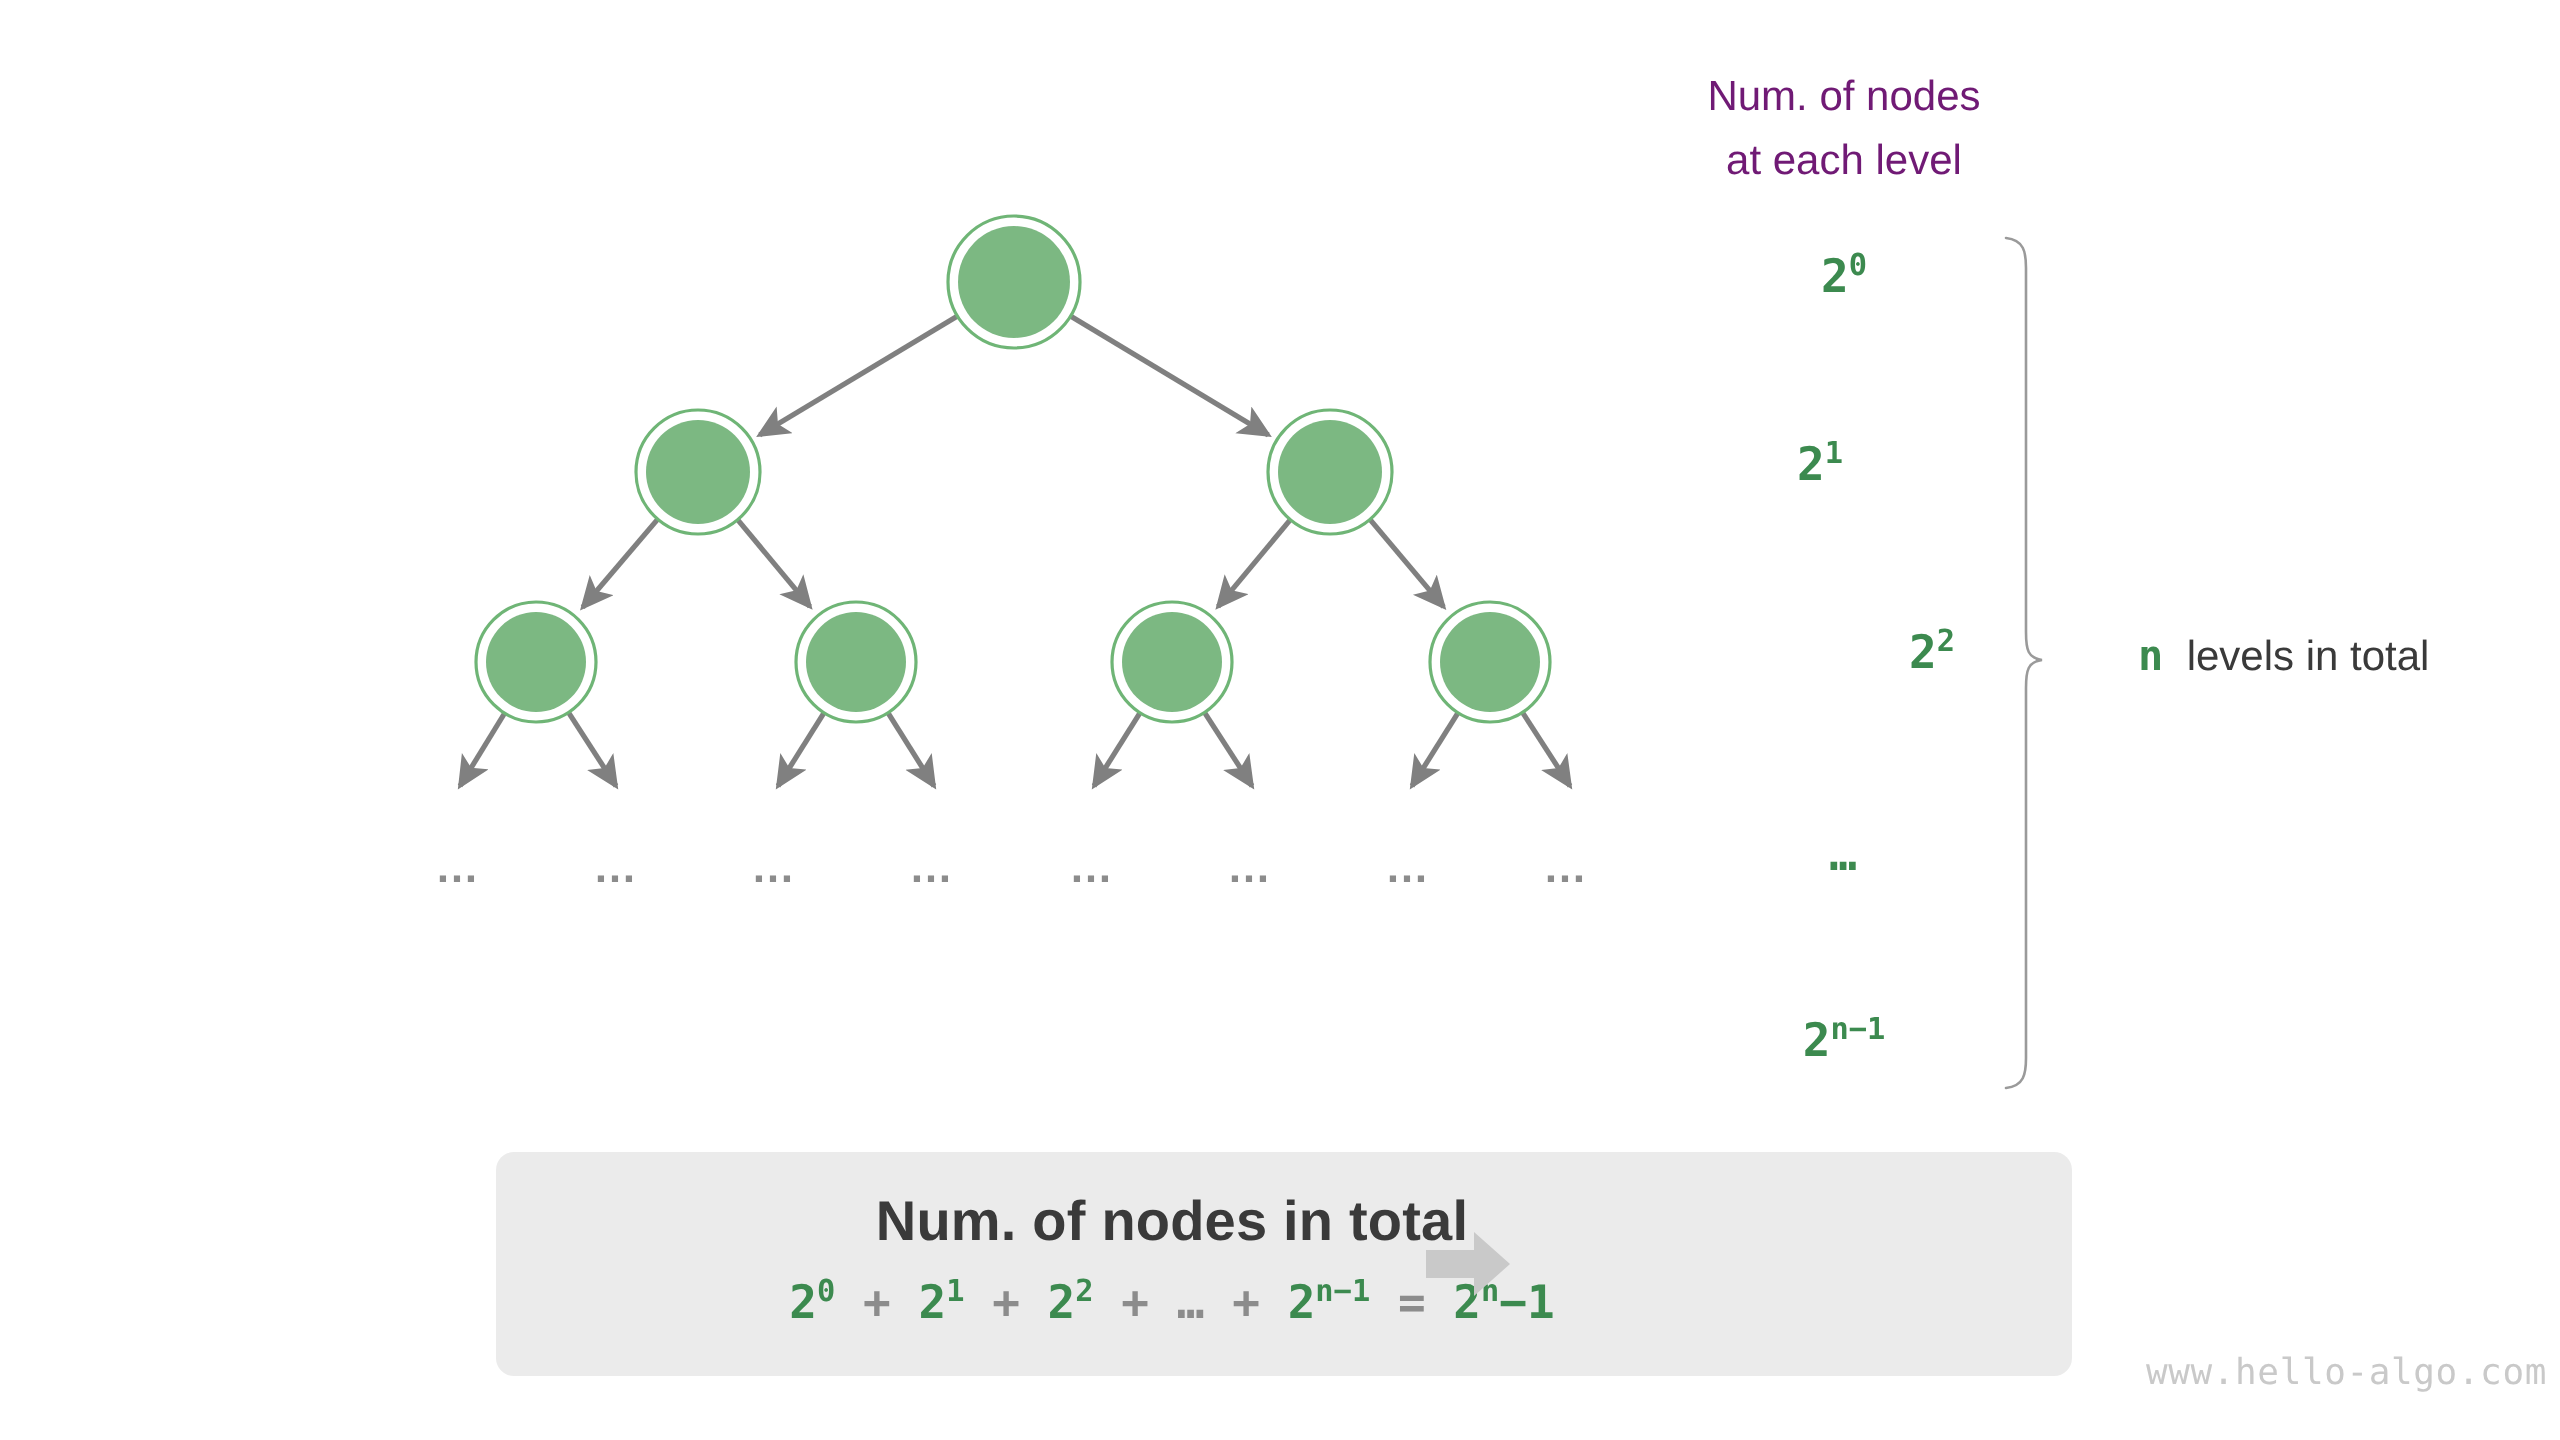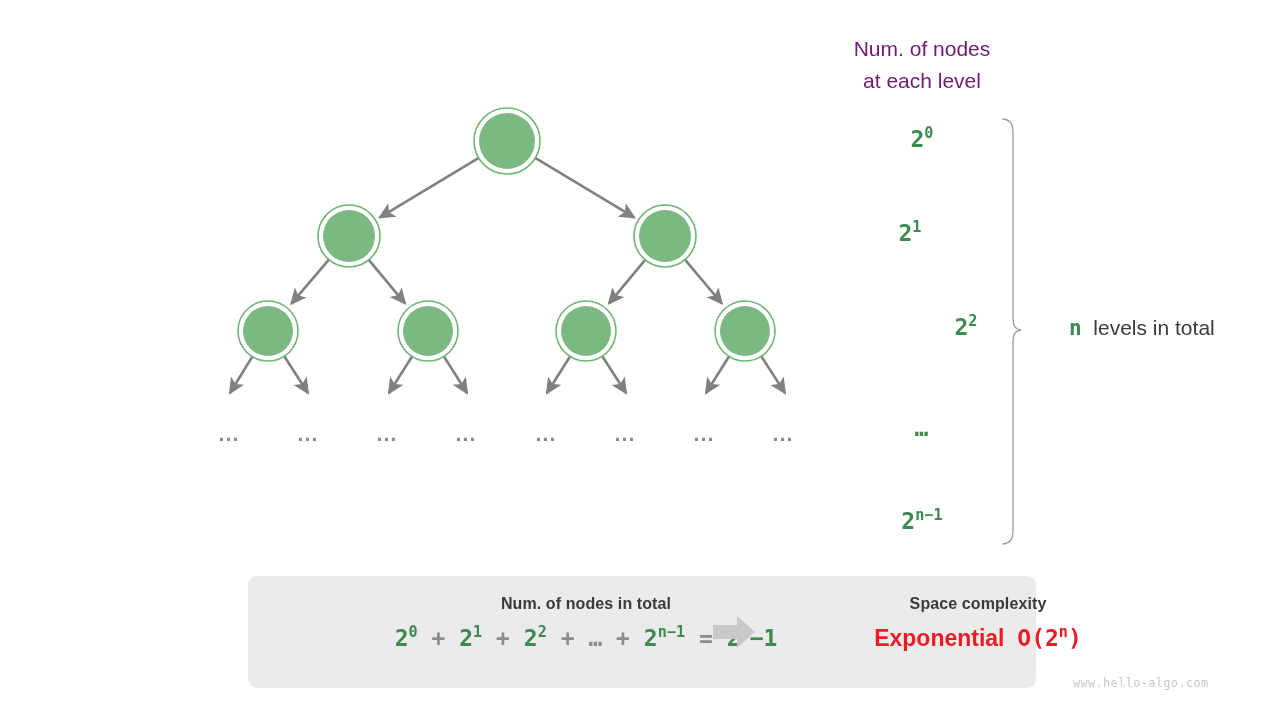--- a/index.html
+++ b/index.html
@@ -99,21 +99,21 @@
     border-radius: 9px;
   }
   .sum-col {
     position: absolute;
     text-align: center;
   }
   .sum-left  { left: 18px;  top: 19px; width: 640px; }
   .sum-right { left: 490px; top: 19px; width: 480px; }
 
   .sum-head {
-    font-size: 16px;
+    font-size: 28px;
     font-weight: bold;
     color: #3a3a3a;
     letter-spacing: .1px;
   }
   .sum-body {
     margin-top: 12px;
     font-size: 23px;
     font-weight: bold;
     font-family: "DejaVu Sans Mono", monospace;
     white-space: nowrap;
@@ -142,21 +142,21 @@
     width: 46px;
     height: 38px;
   }
 
   
   .watermark {
     position: absolute;
     left: 1073px;
     top: 676px;
     font-family: "DejaVu Sans Mono", monospace;
-    font-size: 12px;
+    font-size: 18px;
     color: #c9c9c9;
     letter-spacing: .3px;
   }
 </style>
 </head>
 <body>
 
 <div id="stage">
 
   <svg class="layer" viewBox="0 0 1280 720">
@@ -253,22 +253,16 @@
 
     <div class="sum-col sum-left">
       <div class="sum-head">Num. of nodes in total</div>
       <div class="sum-body" id="formula"><span class="g">2<sup>0</sup></span>&nbsp;<span class="k">+</span>&nbsp;<span class="g">2<sup>1</sup></span>&nbsp;<span class="k">+</span>&nbsp;<span class="g">2<sup>2</sup></span>&nbsp;<span class="k">+</span>&nbsp;<span class="k">…</span>&nbsp;<span class="k">+</span>&nbsp;<span class="g">2<sup>n−1</sup></span>&nbsp;<span class="k">=</span>&nbsp;<span class="g">2<sup>n</sup>−1</span></div>
     </div>
 
     <svg class="block-arrow" viewBox="0 0 46 38">
       <path d="M2,12 L26,12 L26,3 L44,19 L26,35 L26,26 L2,26 Z" fill="#c9c9c9"></path>
     </svg>
 
-    <div class="sum-col sum-right">
-      <div class="sum-head">Space complexity</div>
-      <div class="complexity">
-        <span>Exponential</span>&nbsp;&nbsp;<span class="mono"><span>O(2</span><sup>n</sup><span>)</span></span>
-      </div>
-    </div>
   </div>
 
   <div class="watermark">www.hello-algo.com</div>
 </div>
 
 </body></html>

